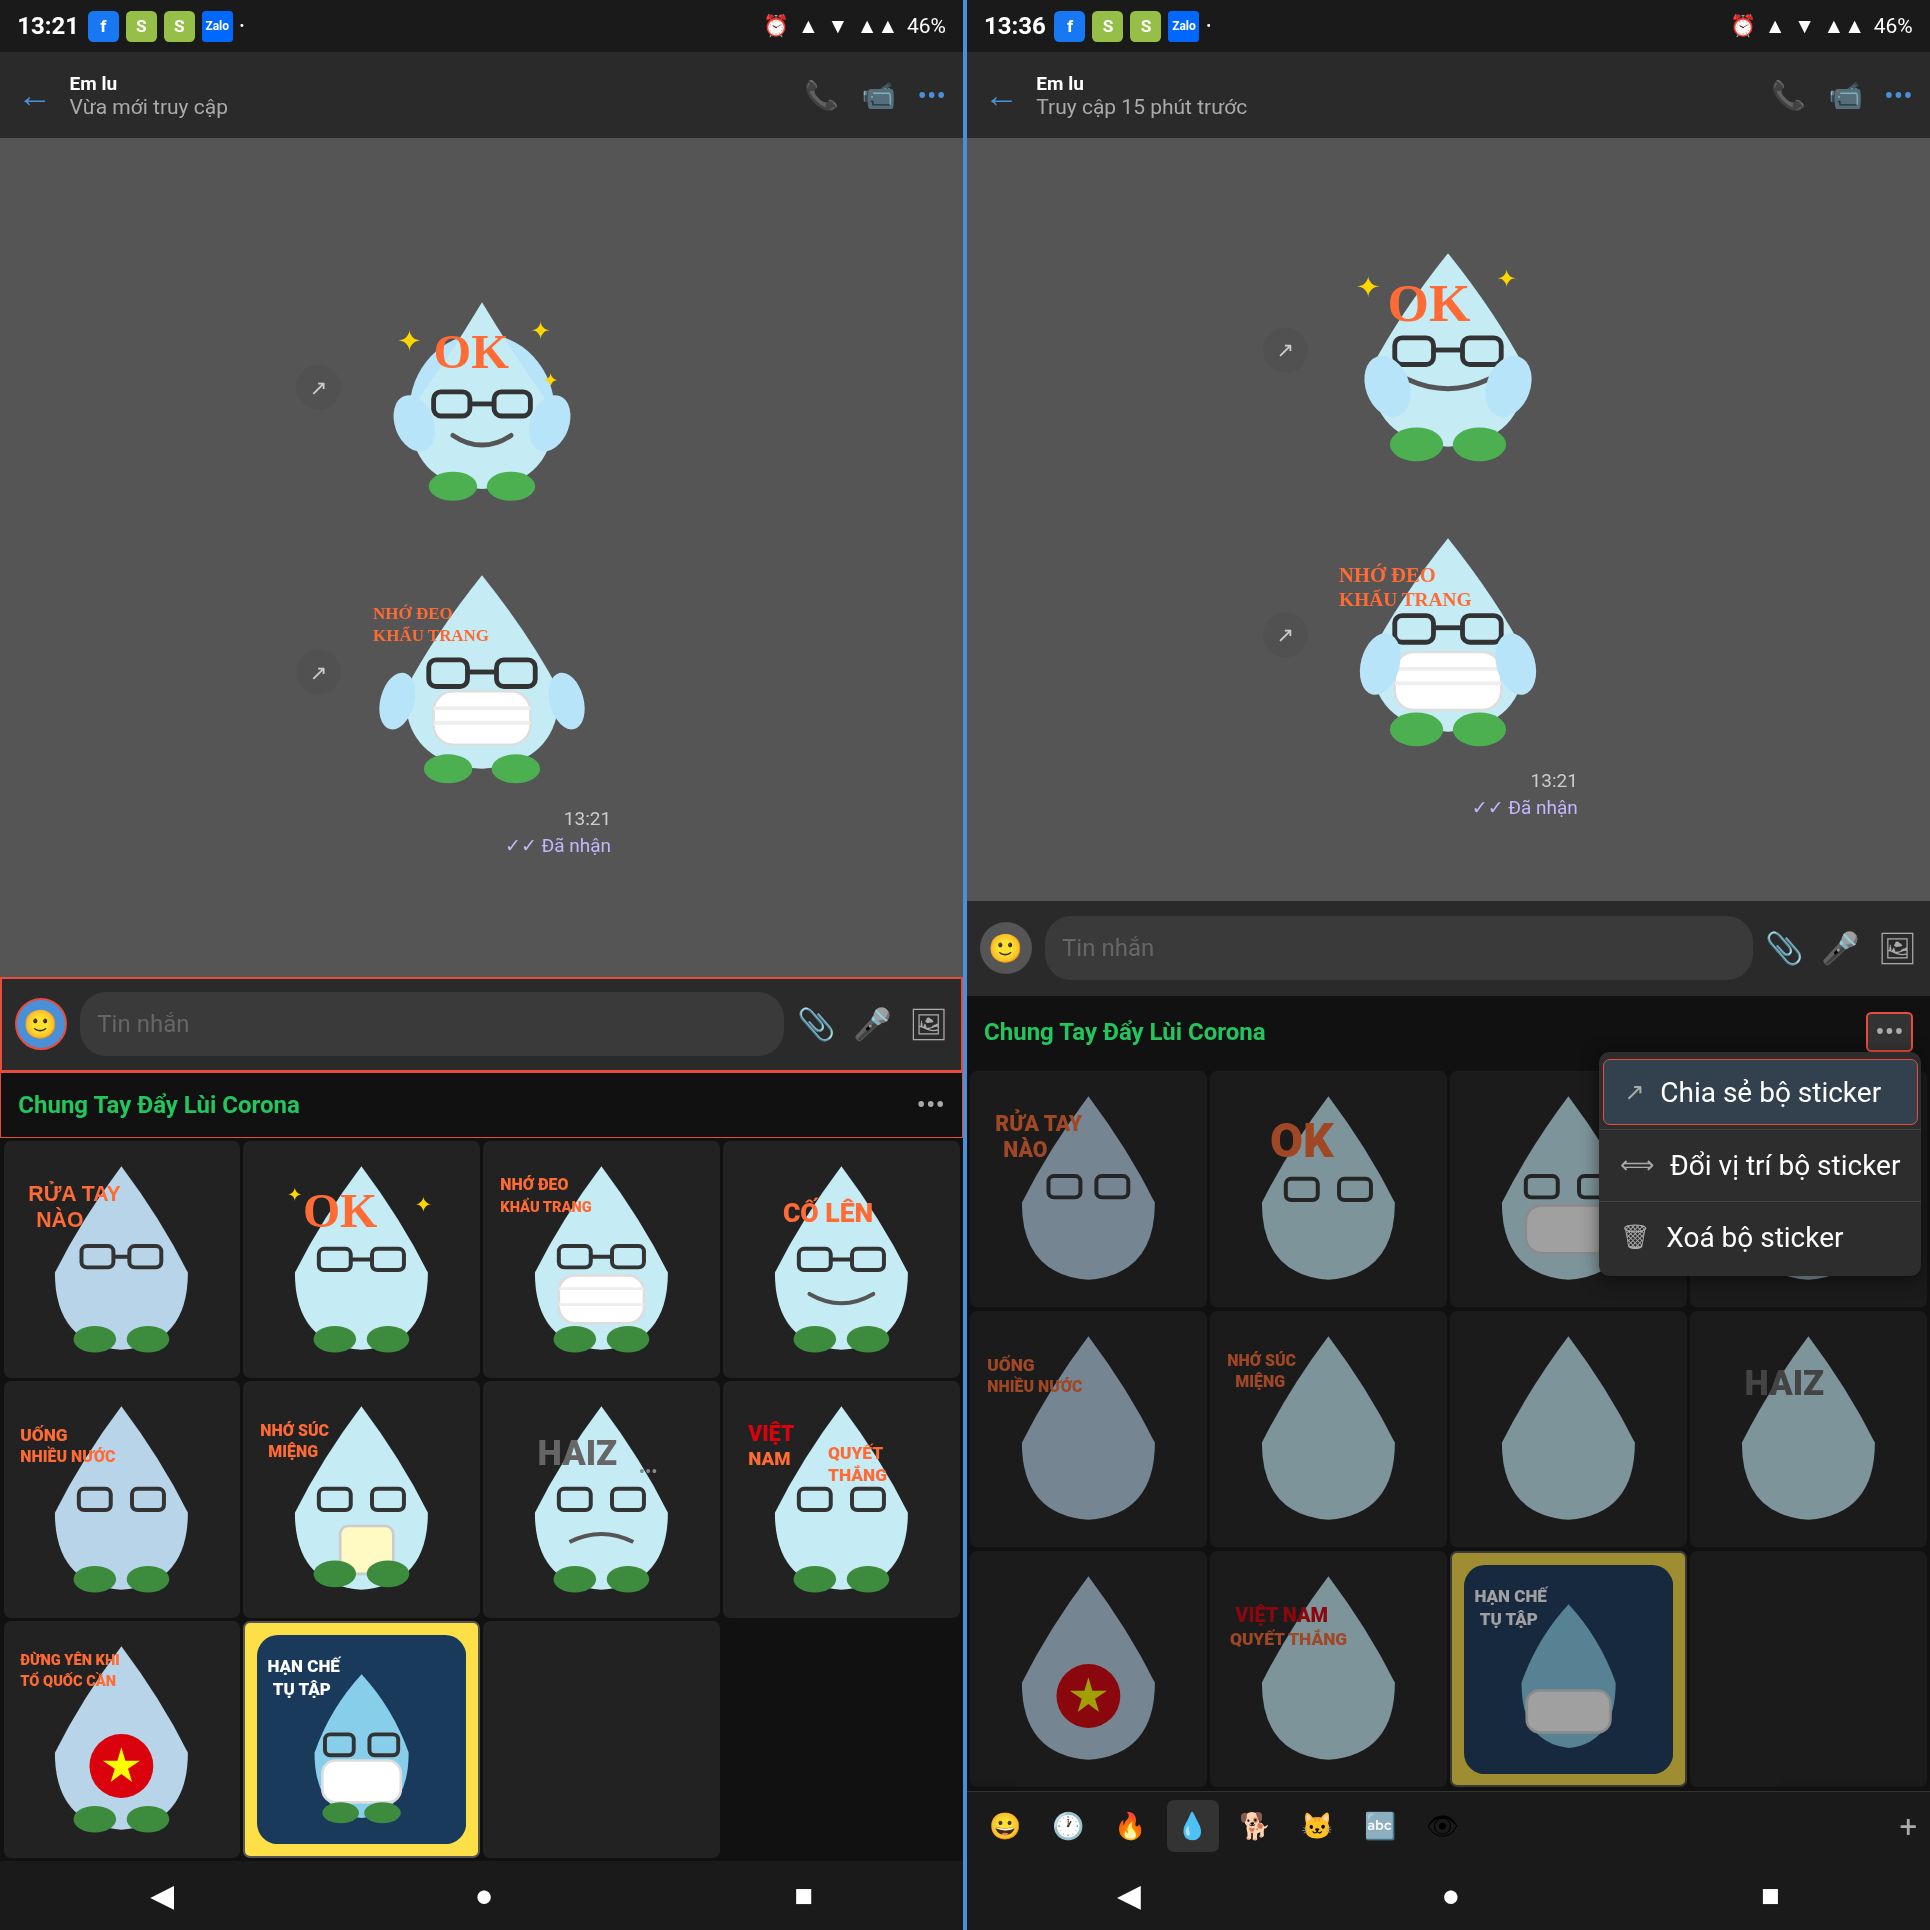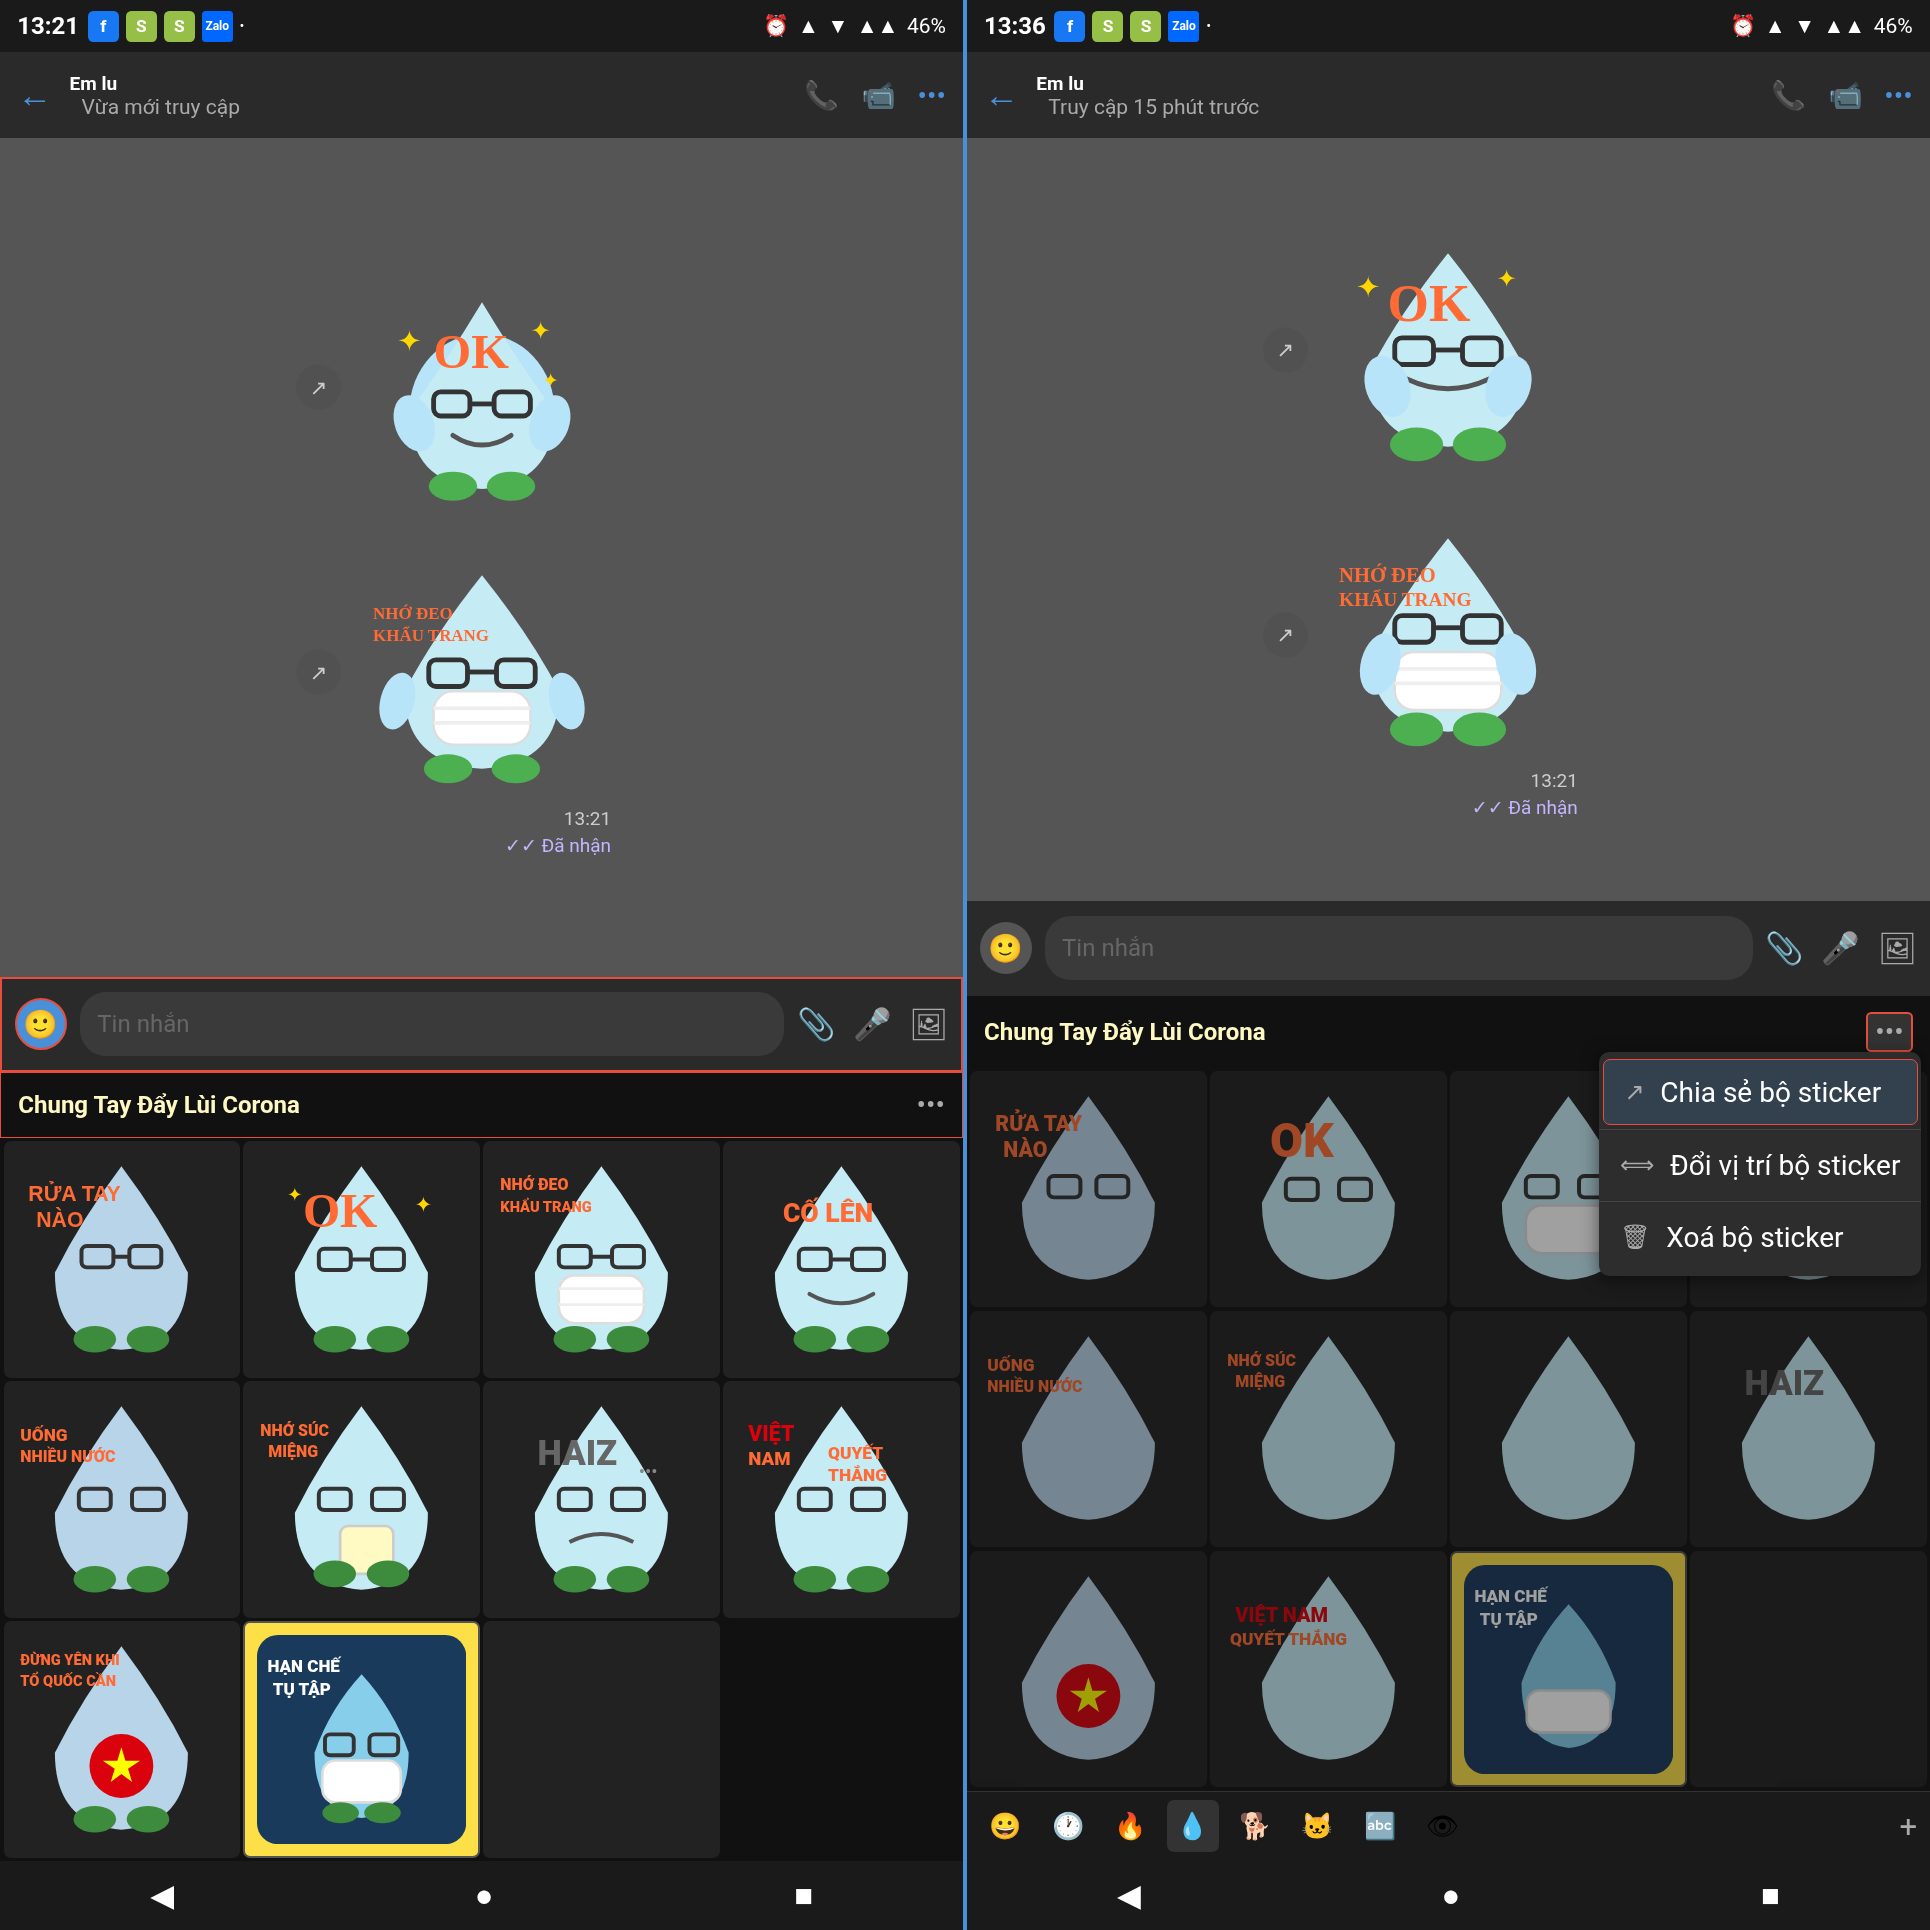--- a/index.html
+++ b/index.html
@@ -86,21 +86,20 @@
       flex: 1;
     }
     .header-name {
       color: white;
       font-size: 19px;
       font-weight: bold;
     }
     .header-status {
       color: #aaa;
       font-size: 21px;
-      margin-left: 12px;
     }
     .header-actions {
       display: flex;
       gap: 21.6px;
       align-items: center;
     }
     .header-icon {
       color: #4A90D9;
       font-size: 28px;
     }
@@ -190,21 +189,21 @@
       display: flex;
       align-items: center;
       justify-content: space-between;
       padding: 15.6px 17.3px;
       border: 1.7px solid #e74c3c;
     }
     .panel2 .sticker-panel-header {
       border: none;
     }
     .sticker-pack-name {
-      color: #fef9c3;
+      color: #22c55e;
       font-size: 24px;
       font-weight: bold;
     }
     .more-btn {
       color: #aaa;
       font-size: 28px;
       cursor: pointer;
     }
     .panel2 .more-btn-highlighted {
       background: #333;

